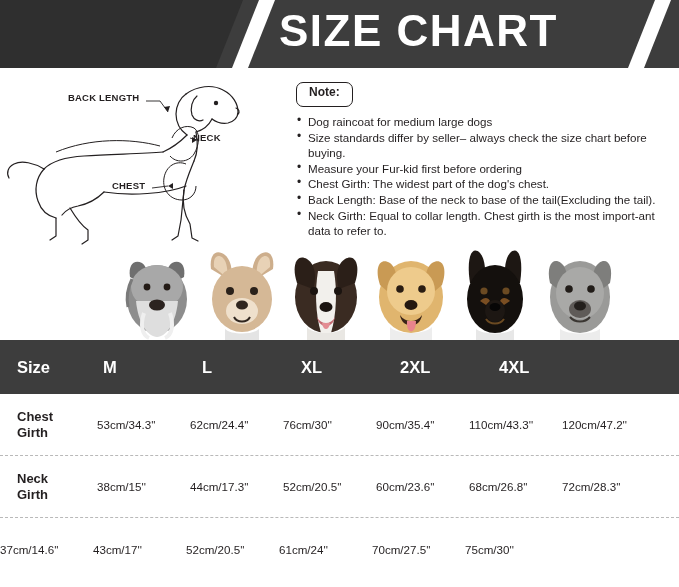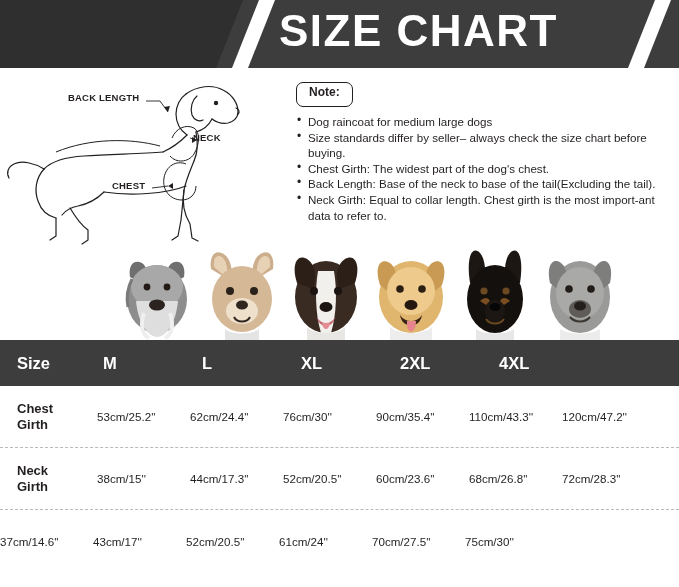--- a/index.html
+++ b/index.html
@@ -139,21 +139,21 @@
   .photo svg { display: block; }
 
   
   .table {
     position: absolute;
     left: 0;
     top: 340px;
     width: 679px;
   }
   .table-head {
-    height: 46px;
+    height: 54px;
     background: #3d3d3d;
     display: flex;
     align-items: center;
     color: #ffffff;
   }
   .th {
     font-size: 16.5px;
     font-weight: bold;
     text-align: left;
     color: #ffffff;
@@ -253,20 +253,21 @@
     <div class="diagram-label lbl-back">BACK LENGTH</div>
     <div class="diagram-label lbl-neck">NECK</div>
     <div class="diagram-label lbl-chest">CHEST</div>
   </div>
 
   <div class="note-wrap">
     <div class="note-tag">Note:</div>
     <ul class="note-list">
       <li>Dog raincoat for medium large dogs</li>
       <li>Size standards differ by seller– always check the size chart before buying.</li>
+      <li>Measure your Fur-kid first before ordering</li>
       <li>Chest Girth: The widest part of the dog's chest.</li>
       <li>Back Length: Base of the neck to base of the tail(Excluding the tail).</li>
       <li>Neck Girth: Equal to collar length. Chest girth is the most import-ant data to refer to.</li>
     </ul>
   </div>
 </div>
 
 <div class="photos">
 
   <div class="photo">
@@ -414,21 +415,21 @@
     <div class="th col-data head-cell-1">XL</div>
     <div class="th col-data head-cell-1">2XL</div>
     <div class="th col-data head-cell-1">4XL</div>
   </div>
 
   <div class="row">
     <div class="row-label">
       <div>Chest</div>
       <div>Girth</div>
     </div>
-    <div class="cell">53cm/25.2''</div>
+    <div class="cell">53cm/34.3''</div>
     <div class="cell">62cm/24.4''</div>
     <div class="cell">76cm/30''</div>
     <div class="cell">90cm/35.4''</div>
     <div class="cell">110cm/43.3''</div>
     <div class="cell">120cm/47.2''</div>
   </div>
 
   <div class="row">
     <div class="row-label">
       <div>Neck</div>

